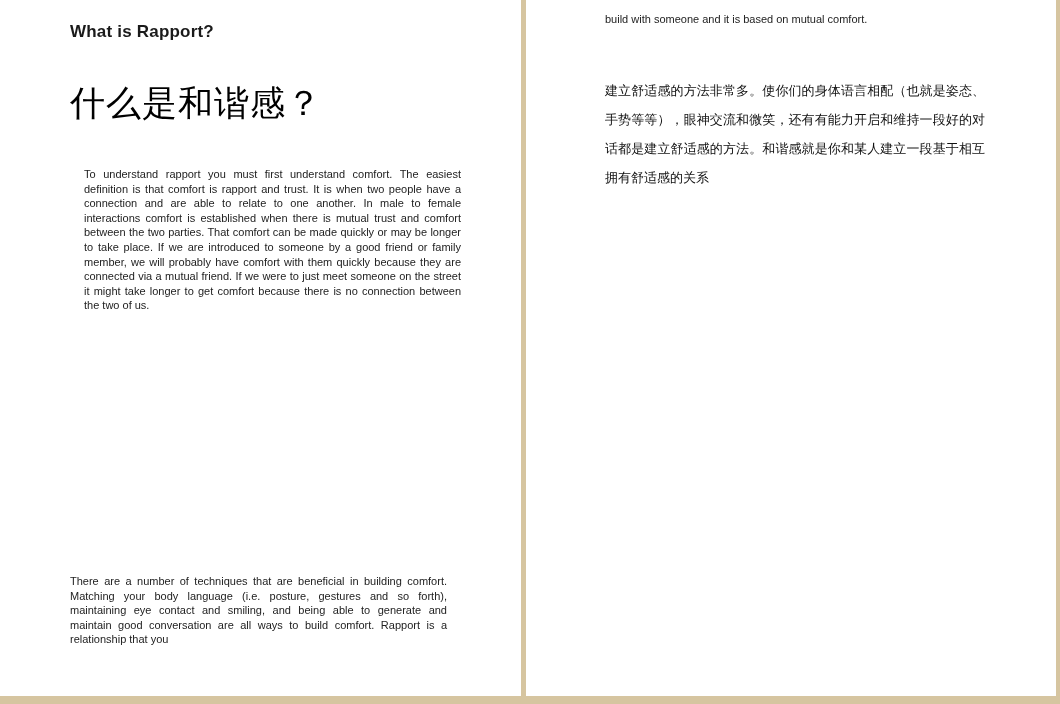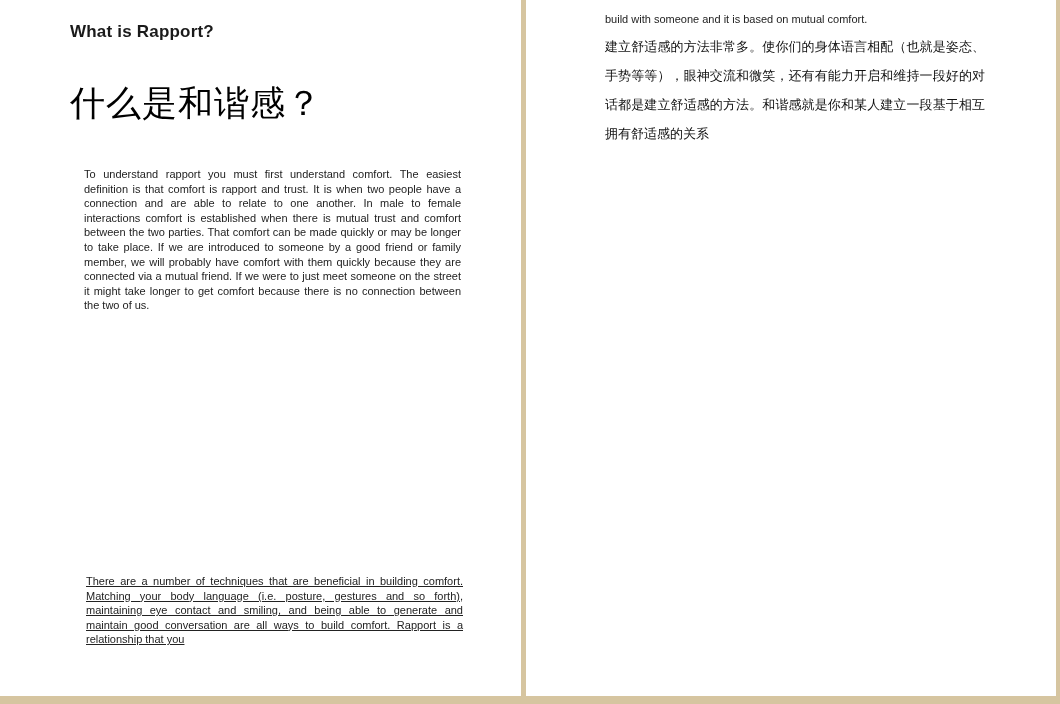--- a/index.html
+++ b/index.html
@@ -73,25 +73,26 @@
     font-size: 11px;
     line-height: 14.6px;
     text-align: justify;
     color: #222222;
   }
   .para-zh {
     font-family: "Liberation Serif", "DejaVu Serif", serif;
     font-size: 13px;
     text-align: justify;
     color: #111111;
+    margin-top: 44px;
   }
 
   .lp-para-en-1 { left: 70px; top: 167px; width: 377px; margin-left: 14px; }
   .lp-para-zh-1 { left: 70px; top: 298px; width: 380px; line-height: 30px; }
-  .lp-para-en-2 { left: 86px; top: 574px; width: 377px; text-decoration: underline; }
+  .lp-para-en-2 { left: 70px; top: 574px; width: 377px; }
 
   .rp-para-en-cont { left: 79px; top: 12px; width: 378px; }
   .rp-para-zh-2    { left: 79px; top: 32px; width: 380px; line-height: 29px; }
 </style>
 </head>
 <body>
 
 <div class="page page-left">
   <div class="block heading-en">What is Rapport?</div>
 

